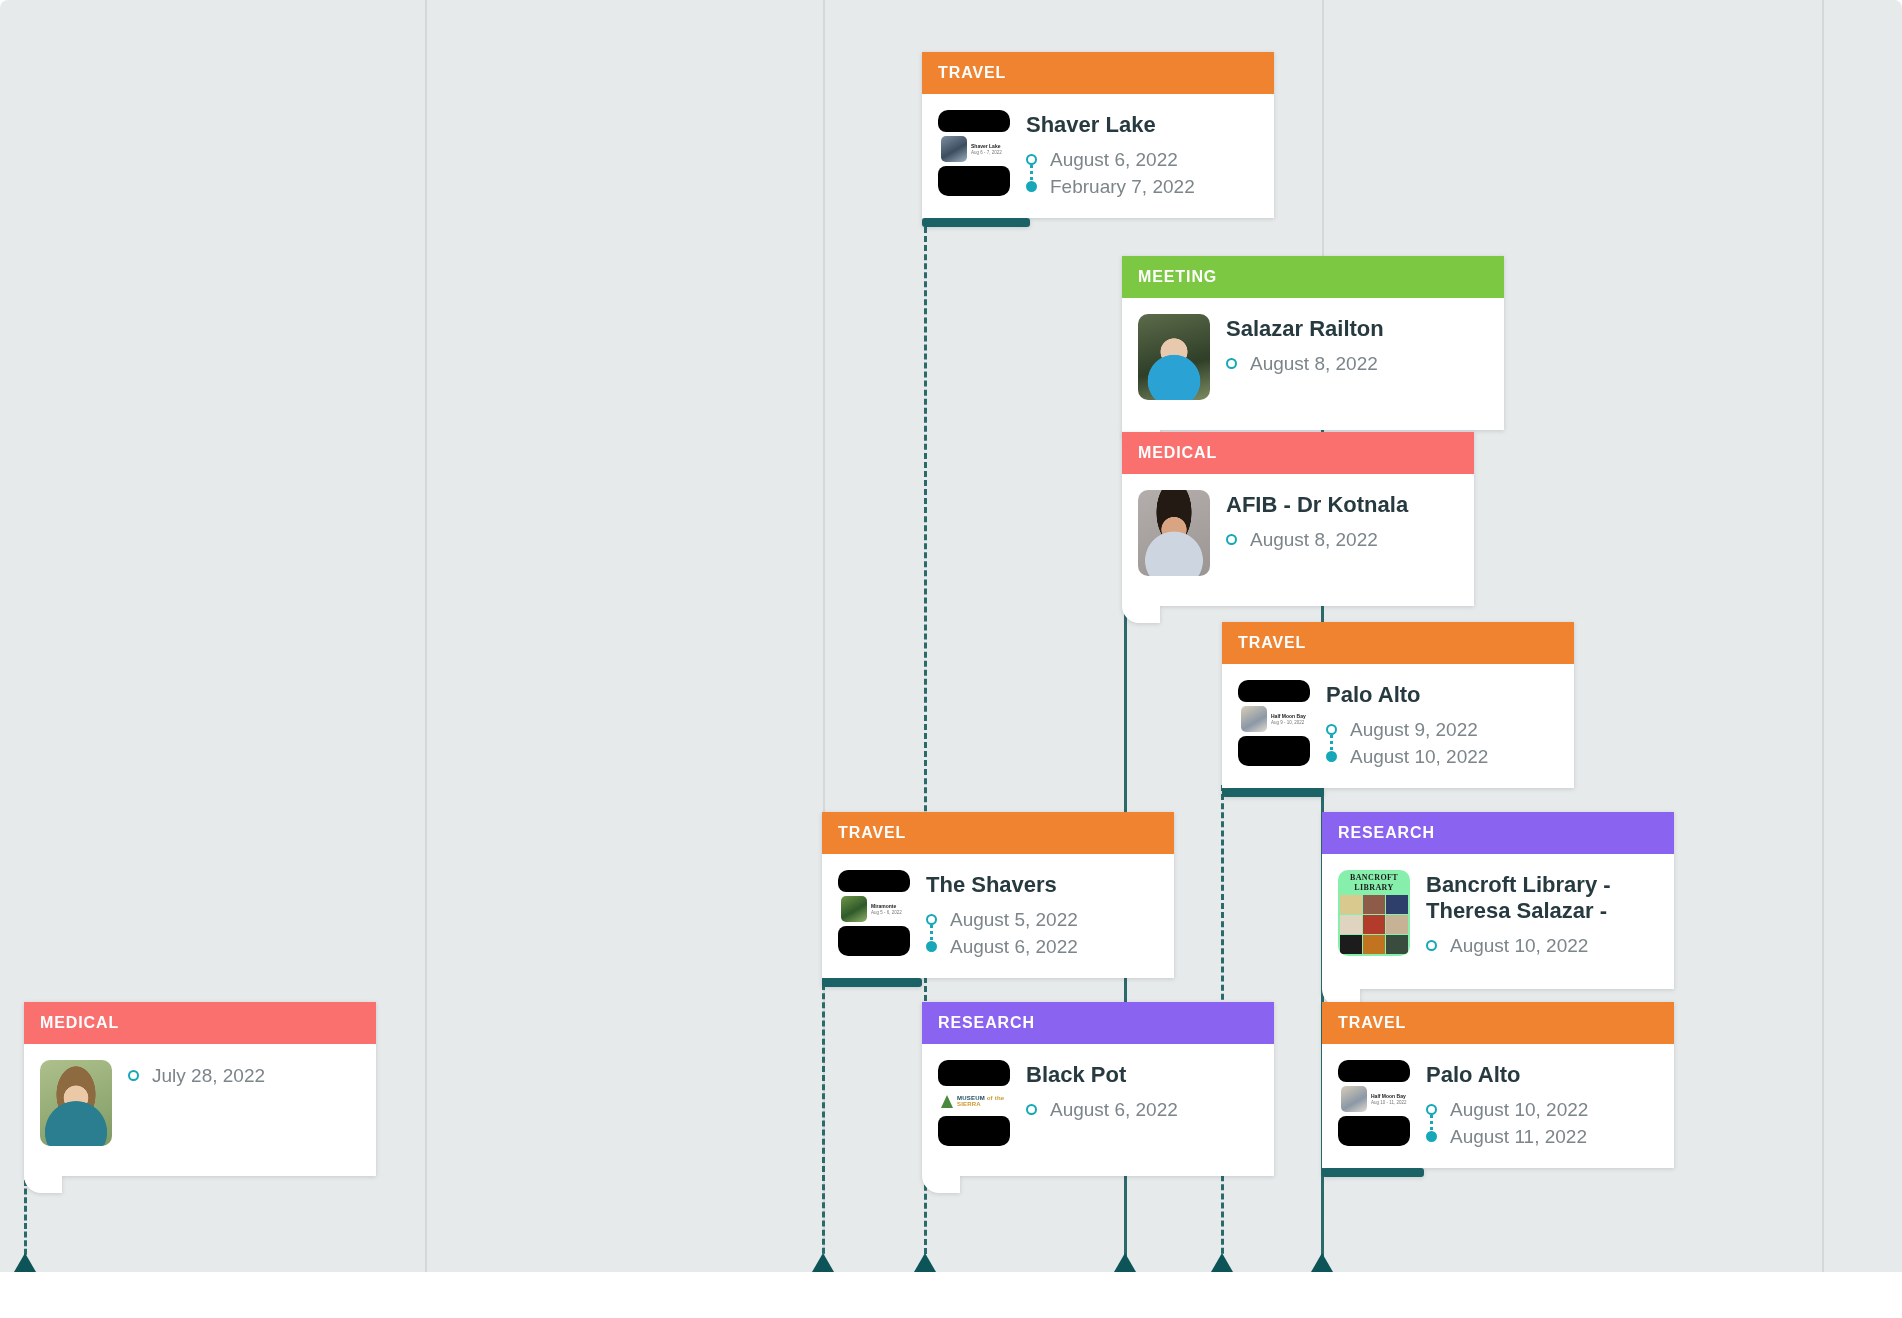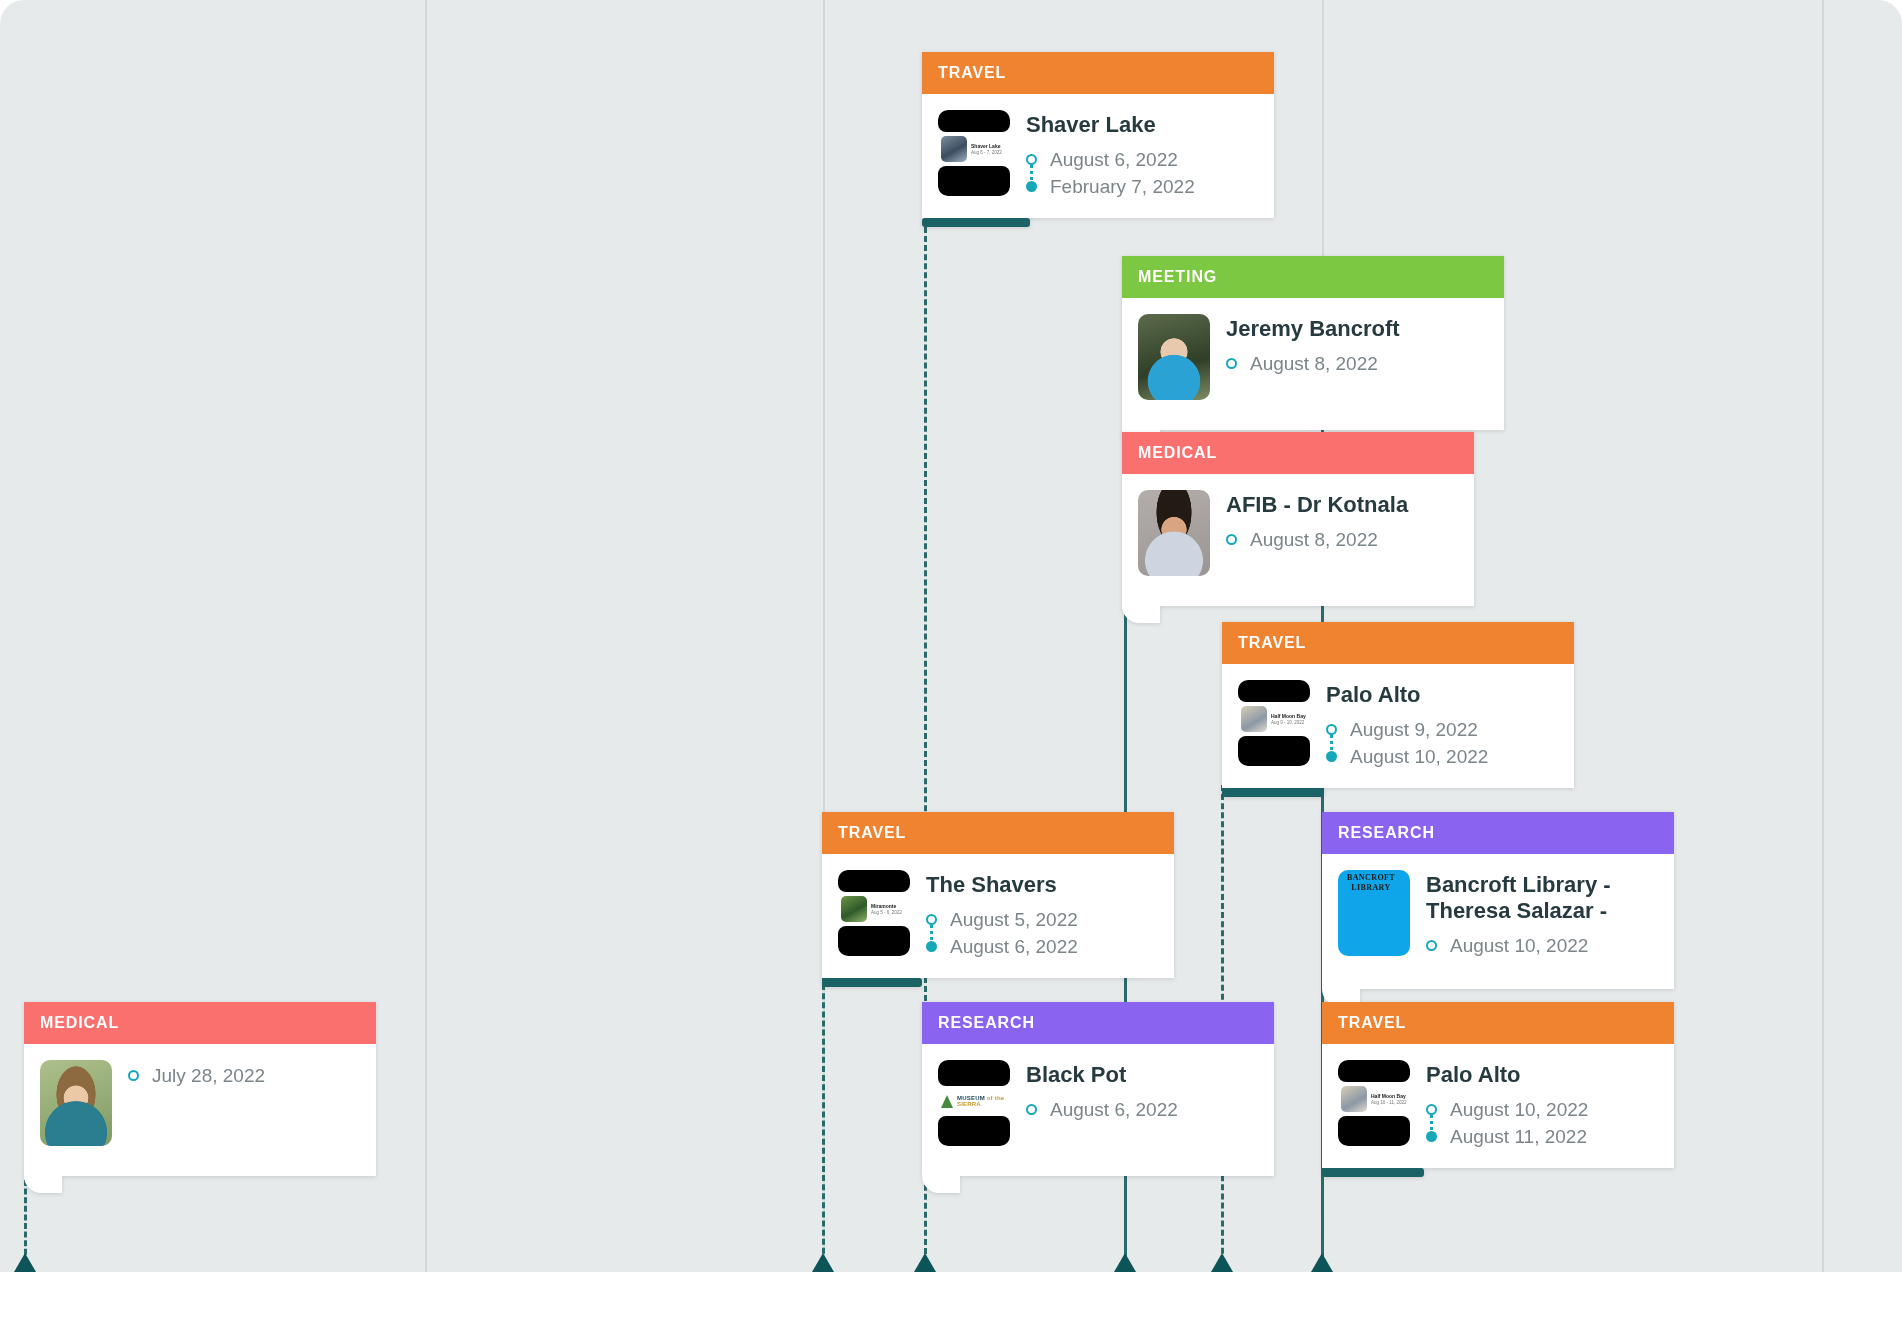--- a/index.html
+++ b/index.html
@@ -10,21 +10,21 @@
     overflow: hidden;
     background: #ffffff;
     font-family: "Liberation Sans", sans-serif;
   }
 
   #timeline-app {
     position: relative;
     width: 1902px;
     height: 1318px;
     background: #ffffff;
-    border-radius: 24px;
+    border-radius: 8px;
     overflow: hidden;
     padding-left: 16px;
   }
 
   
   .canvas {
     position: absolute;
     left: 0;
     top: 0;
     width: 1902px;
@@ -204,23 +204,23 @@
   }
   .logo-sierra .tree {
     width: 0; height: 0;
     border-left: 6px solid transparent;
     border-right: 6px solid transparent;
     border-bottom: 13px solid #4a8a3c;
   }
   .logo-sierra .sierra { color: #c89a2b; }
 
   .thumb-bancroft {
-    background: #0ea5e9;
-    display: flex;
-    flex-direction: row;
+    background: #86efac;
+    display: flex;
+    flex-direction: column;
   }
   .thumb-bancroft .bc-title {
     font-family: "Liberation Serif", serif;
     font-size: 8px;
     font-weight: bold;
     letter-spacing: .4px;
     color: #1b1b1b;
     text-align: center;
     line-height: 10px;
     padding-top: 3px;
@@ -356,21 +356,21 @@
         </div>
       </div>
       <div class="range-bar" style="width:108px"></div>
     </div>
 
     <div class="card tail" style="left:1122px; top:256px; width:382px;">
       <div class="card-head" style="background:#7cc843">MEETING</div>
       <div class="card-body">
         <div class="thumb tall ph-jeremy"></div>
         <div class="card-text">
-          <div class="card-title">Jeremy Bancroft</div>
+          <div class="card-title">Salazar Railton</div>
           <div class="dates">
             <div class="date-row">
               <span class="dot"></span>
               <span>August 8, 2022</span>
             </div>
           </div>
         </div>
       </div>
     </div>
 

